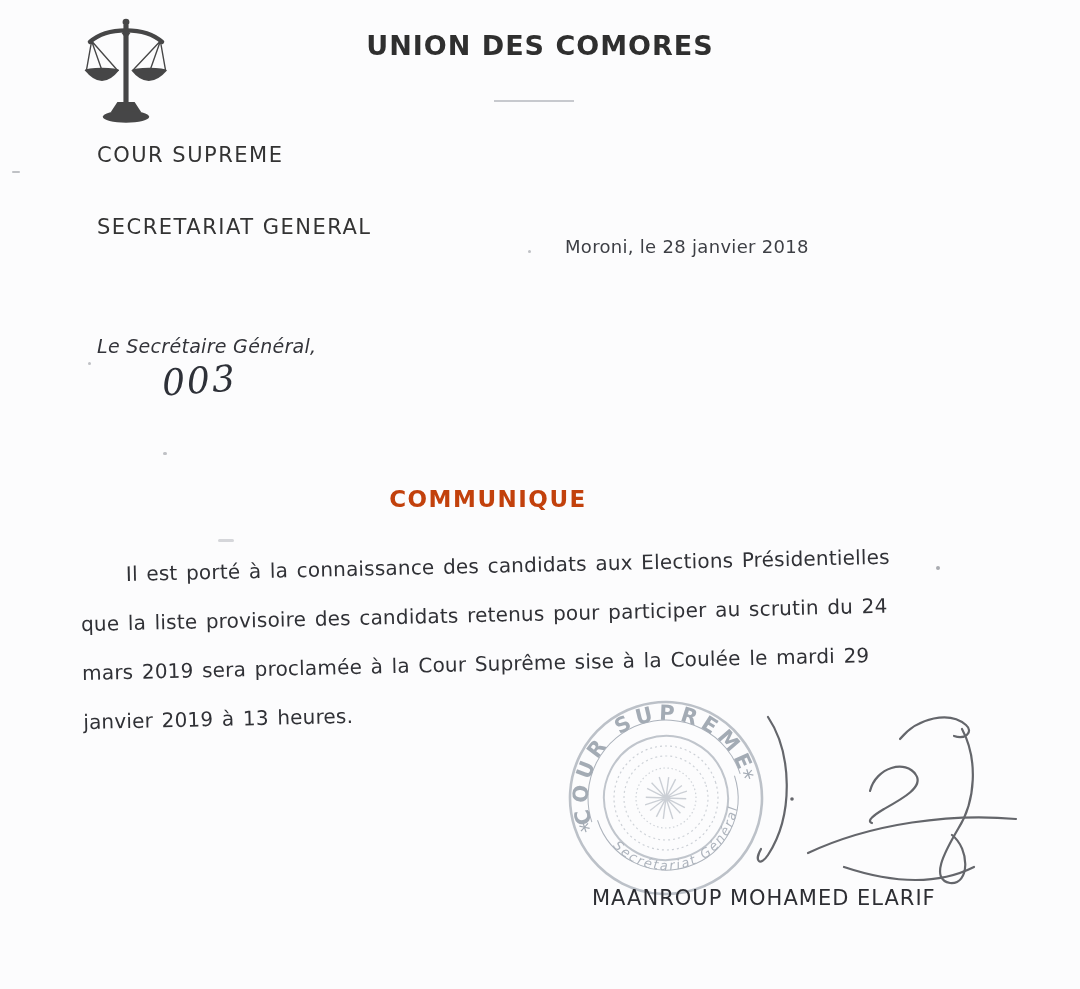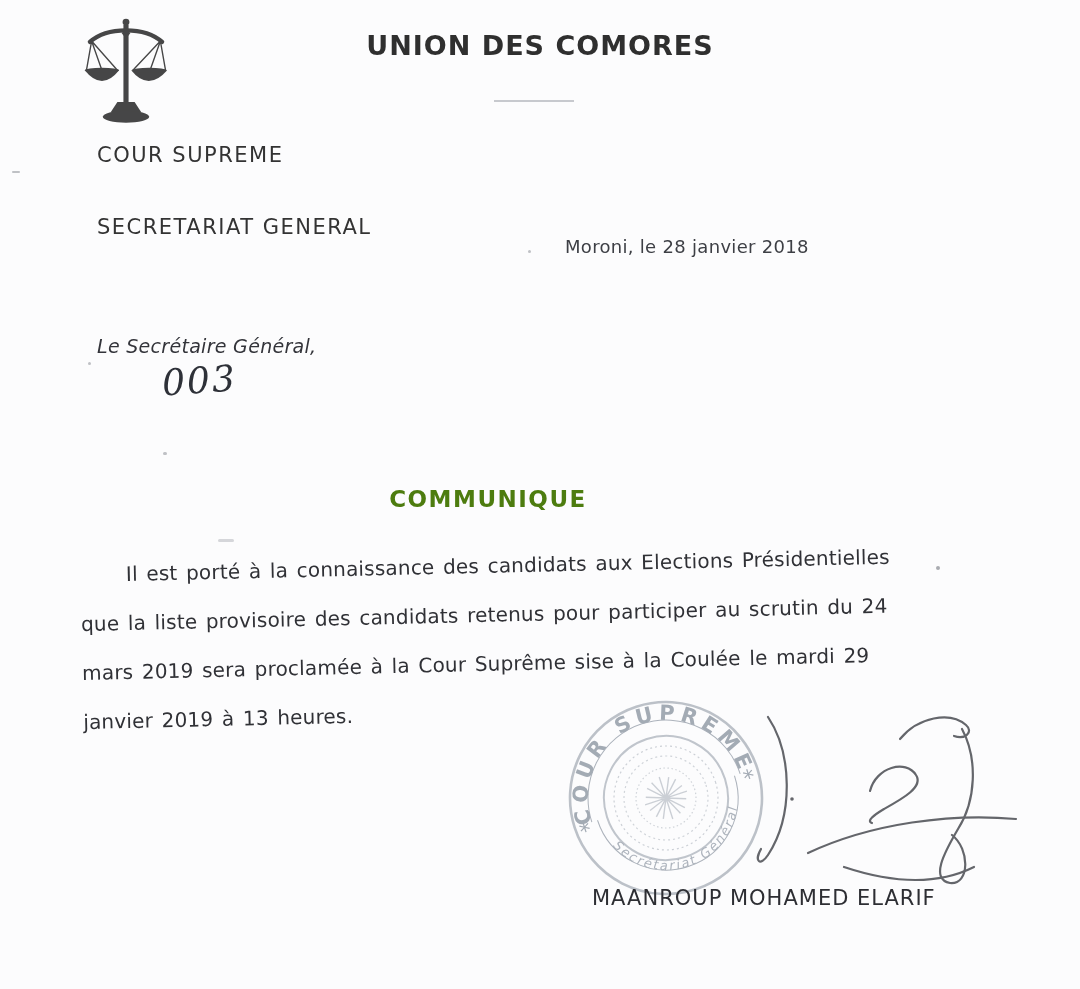--- a/index.html
+++ b/index.html
@@ -25,21 +25,21 @@
   
   .refline{left:100px; top:380px; font-size:19px; color:#2f2f33; letter-spacing:.5px; white-space:nowrap;}
   .ref-underline{display:inline-block; width:118px; border-bottom:2px solid #3a3a3e;
          margin:0 4px; vertical-align:baseline;}
   .handwritten{left:162px; top:360px; font-size:36px; font-style:italic;
          font-family:"DejaVu Serif", serif; color:#2e3138;
          transform:rotate(-4deg); letter-spacing:2px;}
   .ref-suffix{font-style:italic;}
   
   .subject{left:0; top:486px; width:976px; text-align:center;
-         font-size:23px; font-weight:600; letter-spacing:1.5px; color:#4d7c0f;}
+         font-size:23px; font-weight:600; letter-spacing:1.5px; color:#c2410c;}
   
   .body{left:84px; top:560px; width:944px; transform:rotate(-1.3deg);
         transform-origin:left bottom; font-size:20px; color:#303136;
         letter-spacing:.2px; word-spacing:2px;}
   .body-line{height:49px; line-height:30px;}
   .indent{text-indent:46px;}
   
   .stamp{left:548px; top:690px; width:236px; height:222px; opacity:.8;}
   
   .signature{left:752px; top:695px; width:268px; height:195px;}

